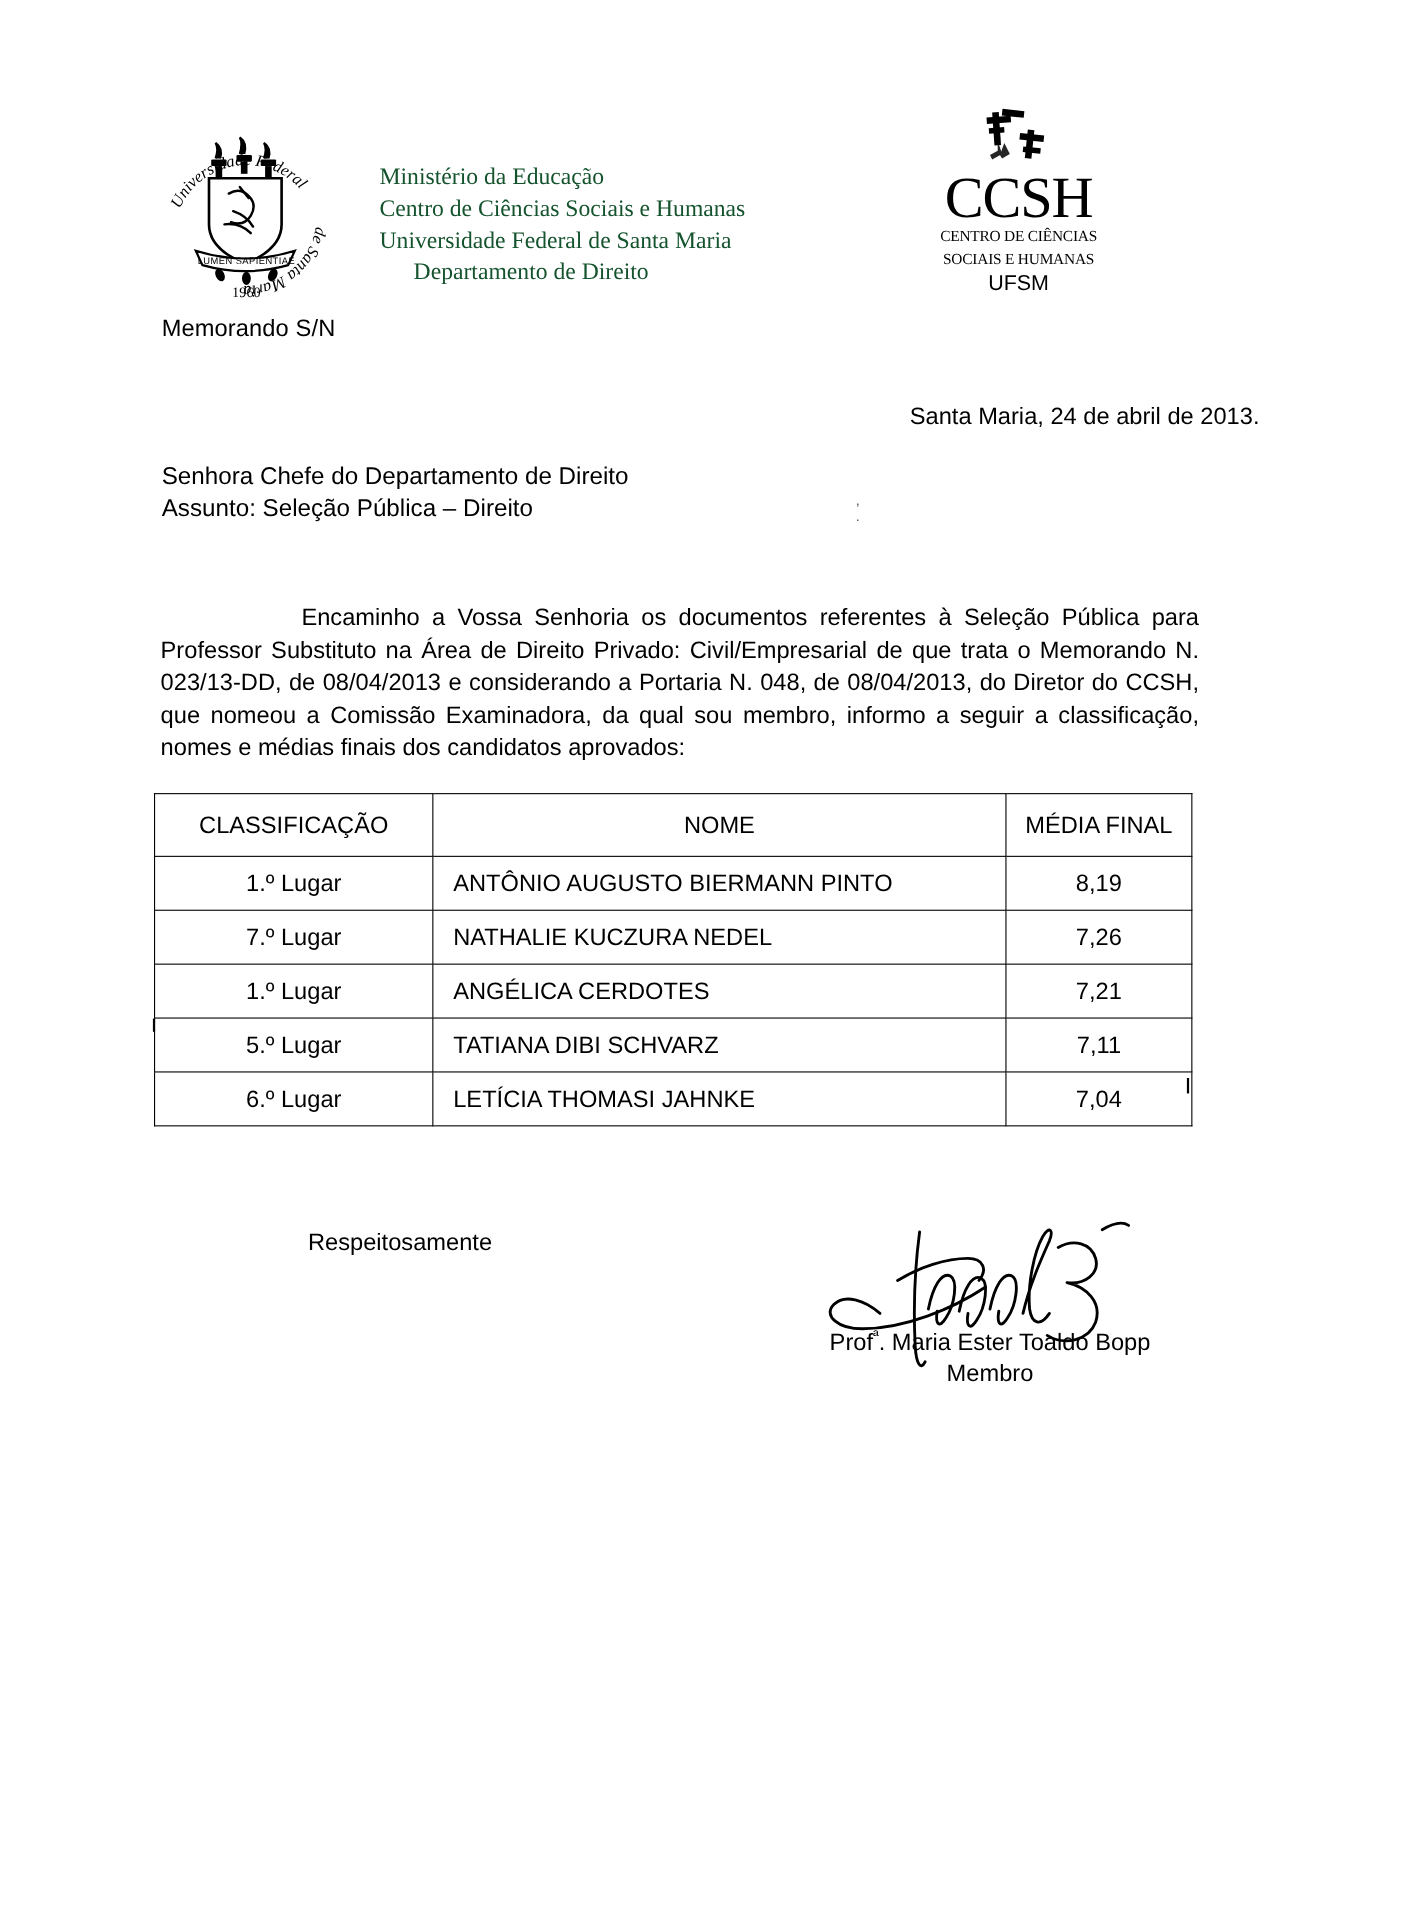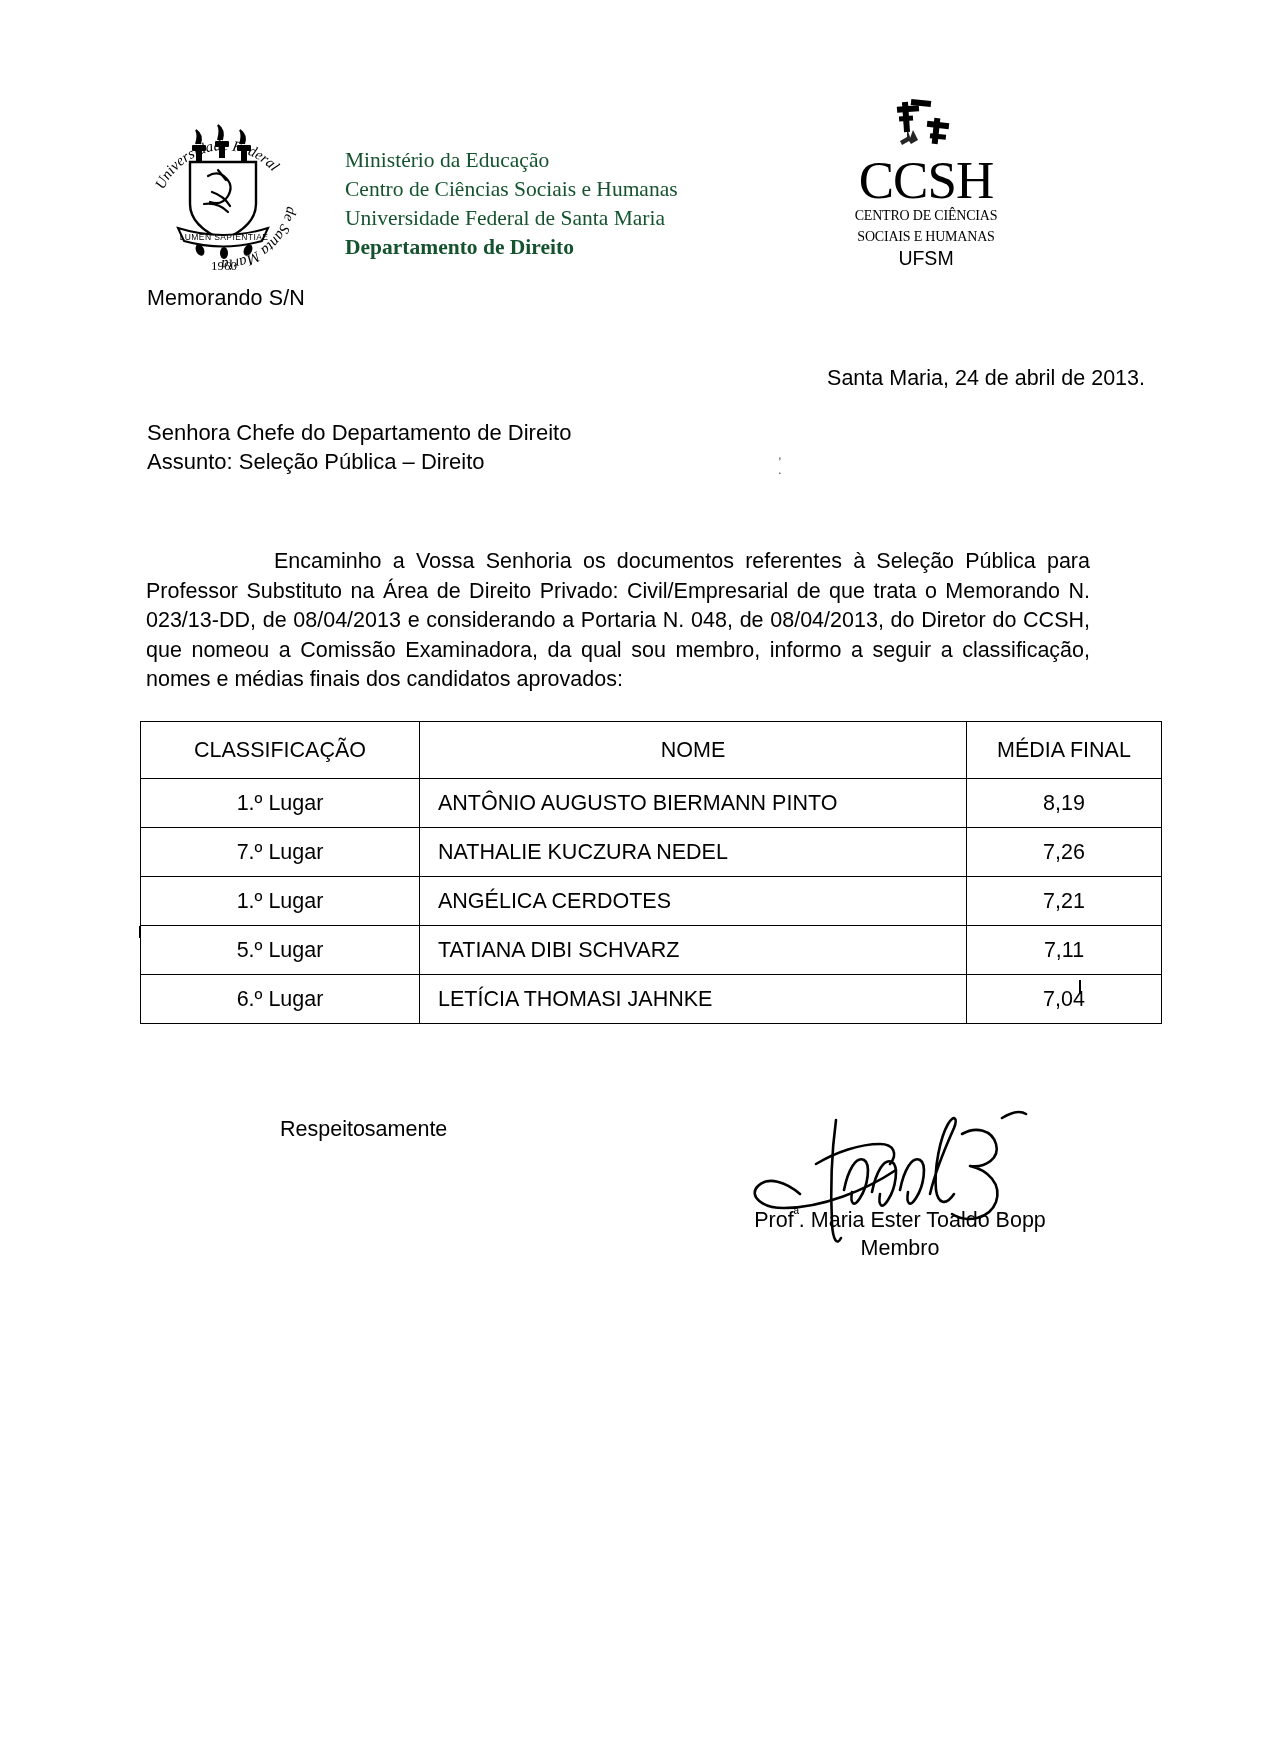--- a/index.html
+++ b/index.html
@@ -45,21 +45,22 @@
     position: absolute;
     left: 215px;
     top: 50px;
     font-family: "Liberation Serif", serif;
     font-size: 21.5px;
     line-height: 29px;
     color: #14532d;
     white-space: nowrap;
   }
   .ministry-block .dept {
-    font-weight: bold;
+    font-weight: normal;
+    margin-left: 31px;
   }
 
   .ccsh-block {
     position: absolute;
     left: 656px;
     top: 2px;
     width: 280px;
     text-align: center;
   }
   .ccsh-mark {
@@ -145,21 +146,21 @@
     border-collapse: collapse;
     width: 100%;
     table-layout: fixed;
   }
   table.results th,
   table.results td {
     border: 1.6px solid #000;
     font-weight: normal;
     font-size: 21.5px;
     height: 48px;
-    padding: 0 13px;
+    padding: 0 0;
     vertical-align: middle;
   }
   table.results th.col-class,
   table.results td.col-class { width: 252px; text-align: center; }
   table.results th.col-nome,
   table.results td.col-nome { width: 520px; text-align: center; }
   table.results td.col-nome { text-align: left; padding-left: 18px; }
   table.results th.col-media,
   table.results td.col-media { width: 168px; text-align: center; }
   table.results thead th { height: 56px; }

